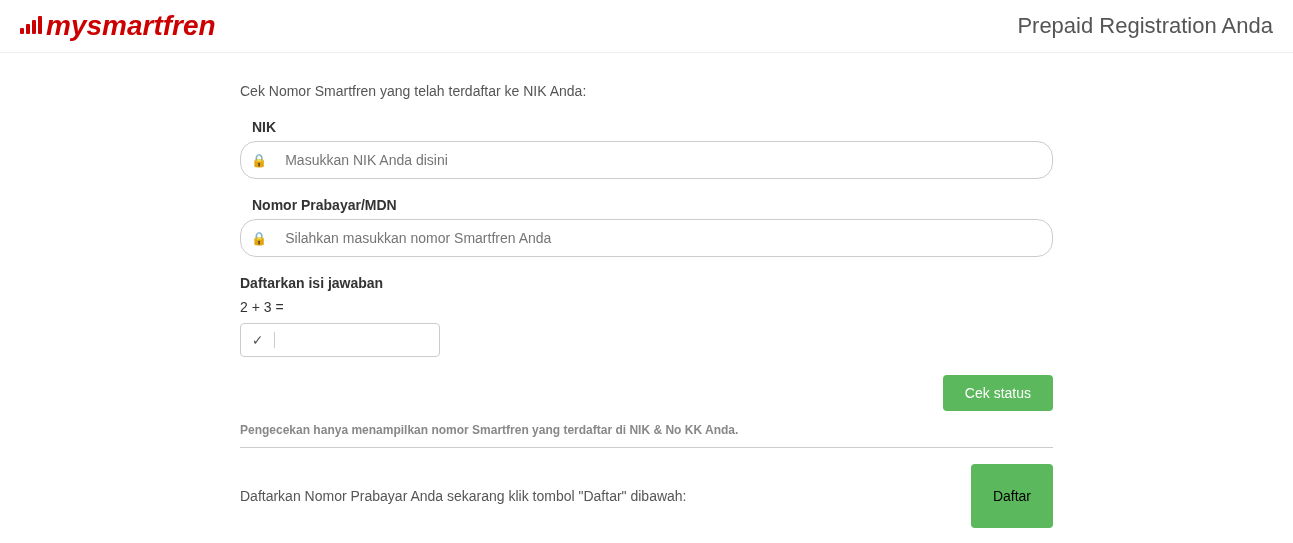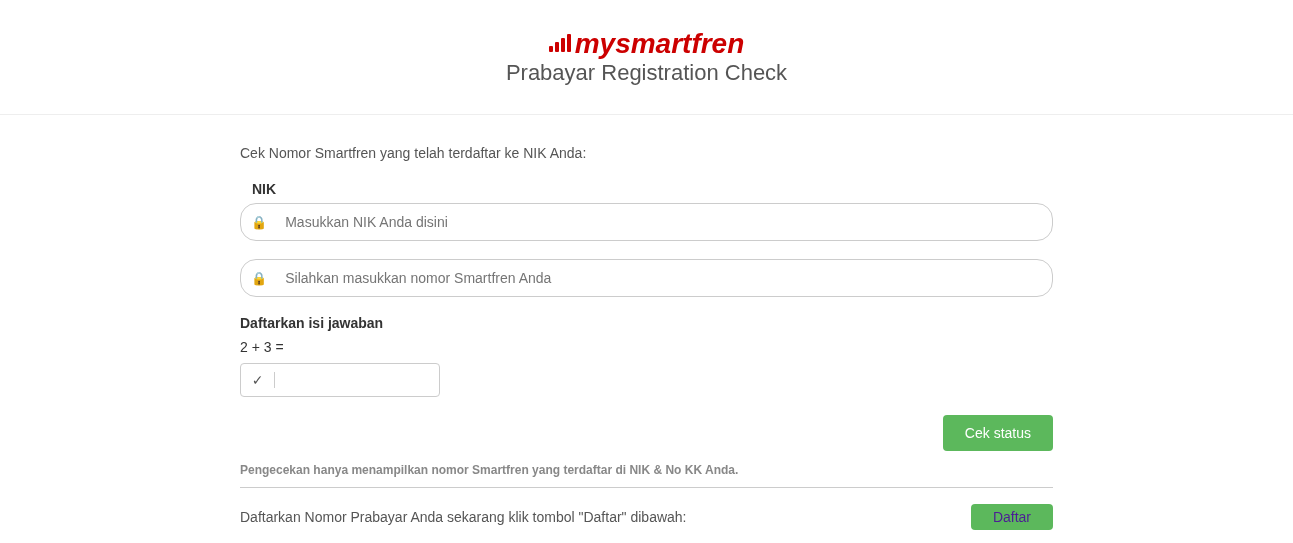--- a/index.html
+++ b/index.html
@@ -14,23 +14,22 @@
       color: #333;
       width: 1293px;
       min-height: 543px;
     }
 
     
     .header {
       display: flex;
       align-items: center;
       justify-content: space-between;
-      padding: 28px 20px;
+      padding: 10px 20px;
       border-bottom: 1px solid #eee;
-      flex-direction: column;
     }
 
     .logo-container {
       display: flex;
       align-items: center;
     }
 
     .logo-text {
       font-size: 28px;
       font-weight: bold;
@@ -196,23 +195,23 @@
       justify-content: space-between;
     }
 
     .daftar-text {
       font-size: 14px;
       color: #555;
     }
 
     .btn-daftar {
       background-color: #5cb85c;
-      color: #4c1d95;
-      border: none;
-      padding: 5px 22px;
+      color: #000000;
+      border: none;
+      padding: 24px 22px;
       font-size: 14px;
       border-radius: 4px;
       cursor: pointer;
     }
 
     
     .lock-icon::before {
       content: "🔒";
       font-size: 13px;
     }
@@ -223,36 +222,37 @@
 <div class="header">
   <div class="logo-container">
     <div class="logo-signal">
       <div class="bar"></div>
       <div class="bar"></div>
       <div class="bar"></div>
       <div class="bar"></div>
     </div>
     <div class="logo-text">mysmartfren</div>
   </div>
-  <div class="page-title">Prabayar Registration Check</div>
+  <div class="page-title">Prepaid Registration Anda</div>
 </div>
 
 <div class="main-content">
 
   <p class="description">Cek Nomor Smartfren yang telah terdaftar ke NIK Anda:</p>
 
   <div class="form-group">
     <label class="form-label">NIK</label>
     <div class="input-wrapper">
       <span class="input-icon lock-icon"></span>
       <input type="text" placeholder="Masukkan NIK Anda disini" style="">
     </div>
   </div>
 
   <div class="form-group">
+    <label class="form-label">Nomor Prabayar/MDN</label>
     <div class="input-wrapper">
       <span class="input-icon lock-icon"></span>
       <input type="text" placeholder="Silahkan masukkan nomor Smartfren Anda" style="">
     </div>
   </div>
 
   <div class="captcha-section">
     <div class="captcha-label">Daftarkan isi jawaban</div>
     <div class="captcha-equation">2 + 3 =</div>
     <div class="captcha-input-wrapper">

